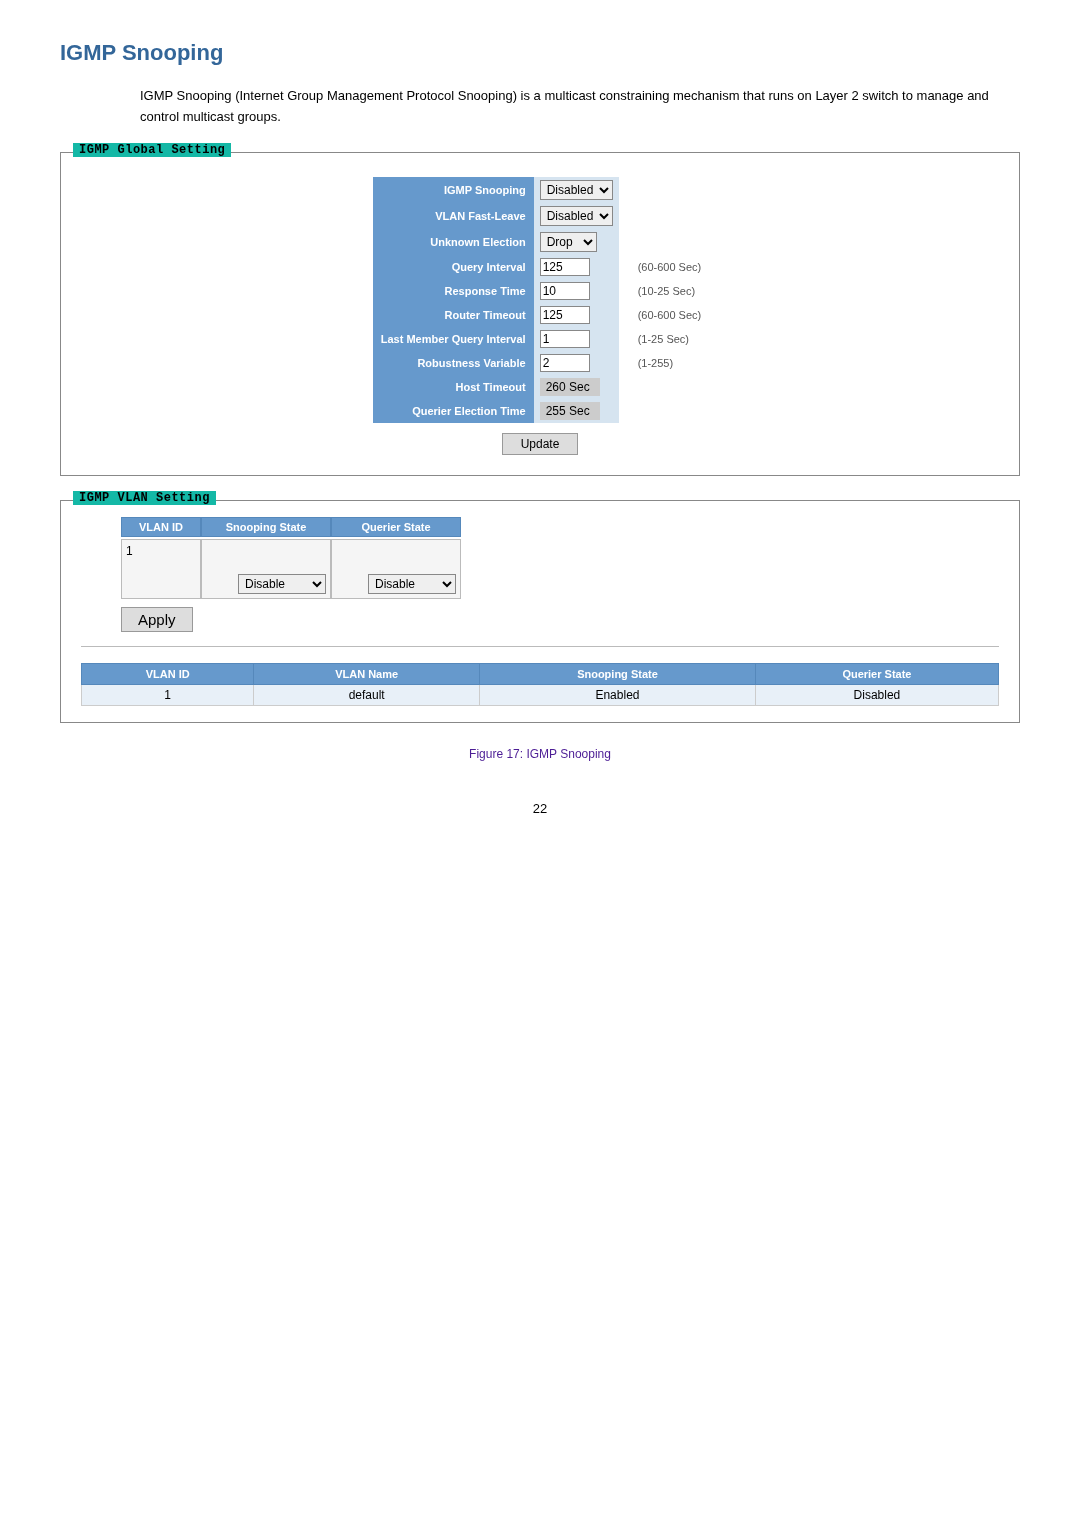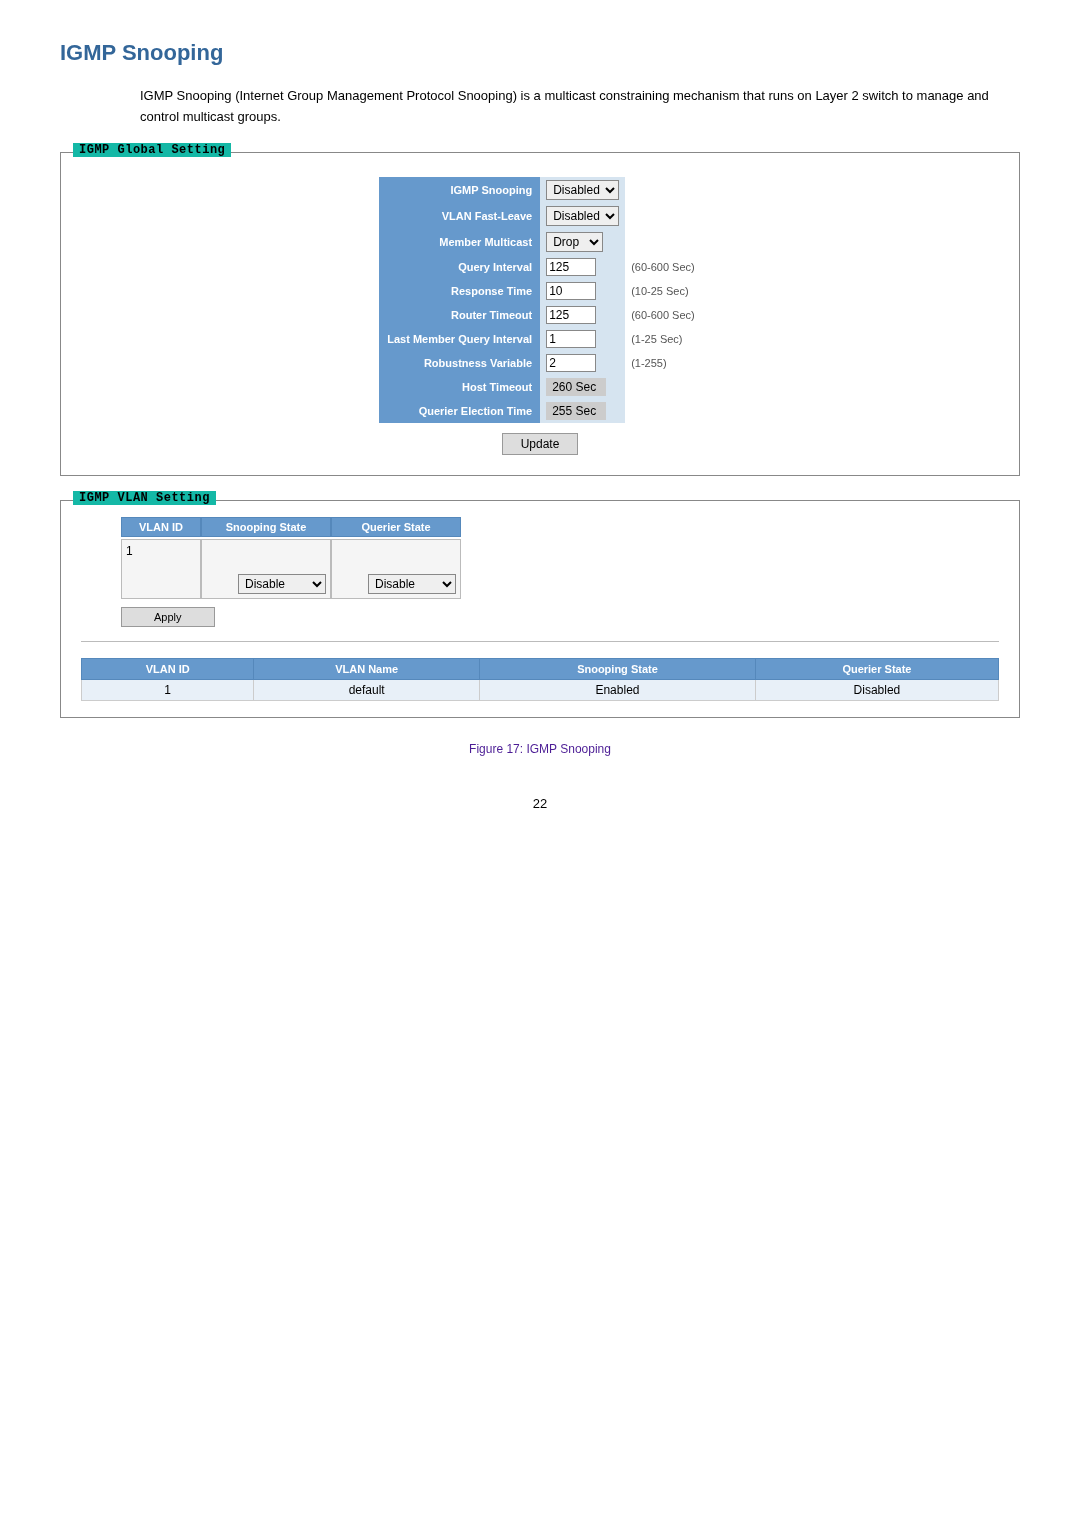--- a/index.html
+++ b/index.html
@@ -60,21 +60,21 @@
       white-space: nowrap;
     }
     .global-table .value-cell {
       background: #d6e4f0;
       padding: 3px 6px;
       font-size: 12px;
     }
     .global-table .hint-cell {
       font-size: 11px;
       color: #555;
-      padding-left: 6px;
+      padding-left: 19px;
     }
     .global-table select, .global-table input[type=text] {
       font-size: 12px;
       border: 1px solid #888;
       padding: 1px 2px;
     }
     .global-table .readonly-val {
       font-size: 12px;
       background: #ccc;
       padding: 2px 6px;
@@ -160,24 +160,24 @@
       background: #f5f5f5;
       height: 60px;
       display: flex;
       flex-direction: column;
       justify-content: flex-end;
       padding: 4px;
     }
     .btn-apply {
       display: block;
       margin: 8px 0 4px 0;
-      padding: 3px 32px;
+      padding: 3px 16px;
       background: #ddd;
       border: 1px solid #999;
-      font-size: 11px;
+      font-size: 15px;
       cursor: pointer;
     }
     
     .bottom-table {
       width: 100%;
       border-collapse: collapse;
       margin-top: 16px;
     }
     .bottom-table th {
       background: #6699cc;
@@ -227,21 +227,21 @@
           <td class="label-cell">IGMP Snooping</td>
           <td class="value-cell"><select style="font-size: 12px; border: 1px solid rgb(136, 136, 136);"><option value="Disabled">Disabled</option><option value="Enabled">Enabled</option></select></td>
           <td class="hint-cell"></td>
         </tr>
         <tr>
           <td class="label-cell">VLAN Fast-Leave</td>
           <td class="value-cell"><select style="font-size: 12px; border: 1px solid rgb(136, 136, 136);"><option value="Disabled">Disabled</option><option value="Enabled">Enabled</option></select></td>
           <td class="hint-cell"></td>
         </tr>
         <tr>
-          <td class="label-cell">Member Multicast</td>
+          <td class="label-cell">Unknown Election</td>
           <td class="value-cell"><select style="font-size: 12px; border: 1px solid rgb(136, 136, 136);"><option value="Drop">Drop</option><option value="Flood">Flood</option></select></td>
           <td class="hint-cell"></td>
         </tr>
         <tr>
           <td class="label-cell">Query Interval</td>
           <td class="value-cell"><input type="text" value="125" style="width: 50px;"></td>
           <td class="hint-cell">(60-600 Sec)</td>
         </tr>
         <tr>
           <td class="label-cell">Response Time</td>

